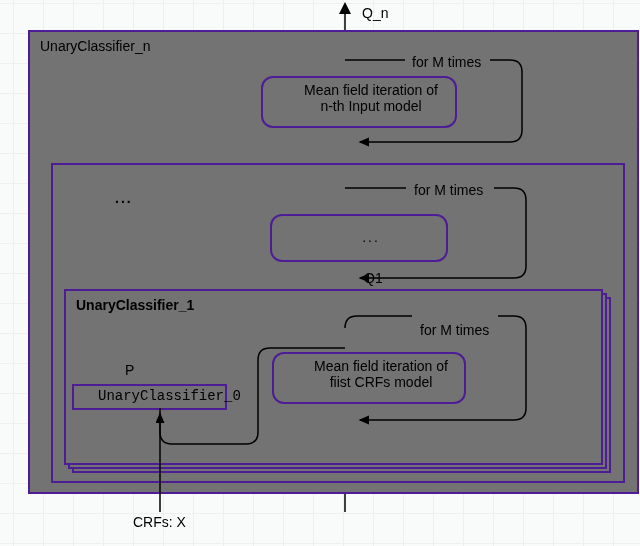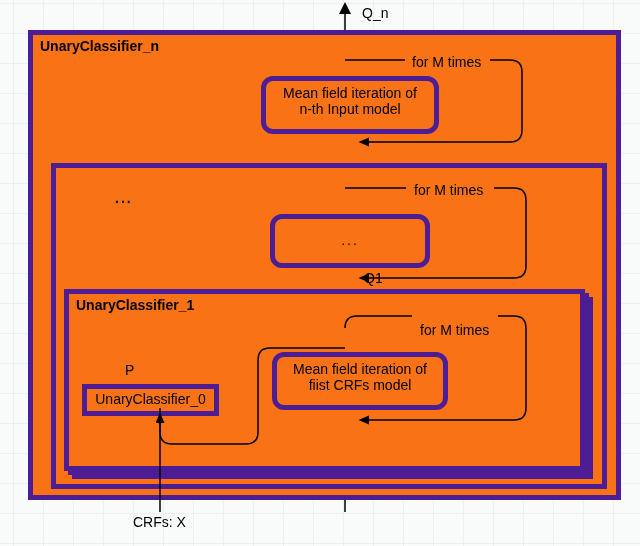--- a/index.html
+++ b/index.html
@@ -22,22 +22,23 @@
   }
   .canvas {
     position: absolute;
     left: 0;
     top: 0;
     width: 640px;
     height: 546px;
   }
   .box {
     position: absolute;
-    background: #f97316;
-    border: 5px solid #4c1d95;
+    background: #737373;
+    border: 2px solid #4c1d95;
+    padding-left: 24px;
   }
   .rounded {
     border-radius: 12px;
   }
   .label {
     position: absolute;
     white-space: nowrap;
   }
   .center {
     text-align: center;
@@ -55,21 +56,21 @@
 <body>
 
 <div class="canvas">
 
   <svg class="overlay">
     <line x1="345" y1="512" x2="345" y2="8" stroke="#000" stroke-width="1.5"></line>
     <polygon points="345,2 339,14 351,14" fill="#000"></polygon>
   </svg>
 
   <div class="box" style="left:28px; top:30px; width:583px; height:460px;"></div>
-  <div class="label" style="left:40px; top:38px; font-weight:bold;">UnaryClassifier_n</div>
+  <div class="label" style="left:40px; top:38px; font-weight:normal;">UnaryClassifier_n</div>
 
   <div class="box rounded center" style="left:261px; top:76px; width:168px; height:44px; padding-top:4px;">
     <div>Mean field iteration of</div>
     <div>n-th Input model</div>
   </div>
 
   <div class="box" style="left:51px; top:163px; width:546px; height:316px;"></div>
   <div class="label" style="left:115px; top:190px; font-weight:bold; letter-spacing:2px;">...</div>
 
   <div class="box rounded center" style="left:270px; top:214px; width:150px; height:44px; line-height:42px; letter-spacing:2px;">...</div>
@@ -77,21 +78,21 @@
   <div class="box" style="left:72px; top:297px; width:511px; height:172px;"></div>
   <div class="box" style="left:68px; top:293px; width:511px; height:172px;"></div>
   <div class="box" style="left:64px; top:289px; width:511px; height:172px;"></div>
   <div class="label" style="left:76px; top:297px; font-weight:bold;">UnaryClassifier_1</div>
 
   <div class="box rounded center" style="left:272px; top:352px; width:166px; height:44px; padding-top:4px;">
     <div>Mean field iteration of</div>
     <div>fiist CRFs model</div>
   </div>
 
-  <div class="box center" style="left:82px; top:384px; width:127px; height:22px; line-height:20px;">UnaryClassifier_0</div>
+  <div class="box center" style="left:72px; top:384px; width:127px; height:22px; line-height:20px;font-family:Liberation Mono, monospace;">UnaryClassifier_0</div>
 
   <div class="label" style="left:362px; top:5px;">Q_n</div>
 
   <div class="label" style="left:412px; top:54px;">for M times</div>
 
   <div class="label" style="left:414px; top:182px;">for M times</div>
 
   <div class="label" style="left:364px; top:270px;">Q1</div>
 
   <div class="label" style="left:420px; top:322px;">for M times</div>

